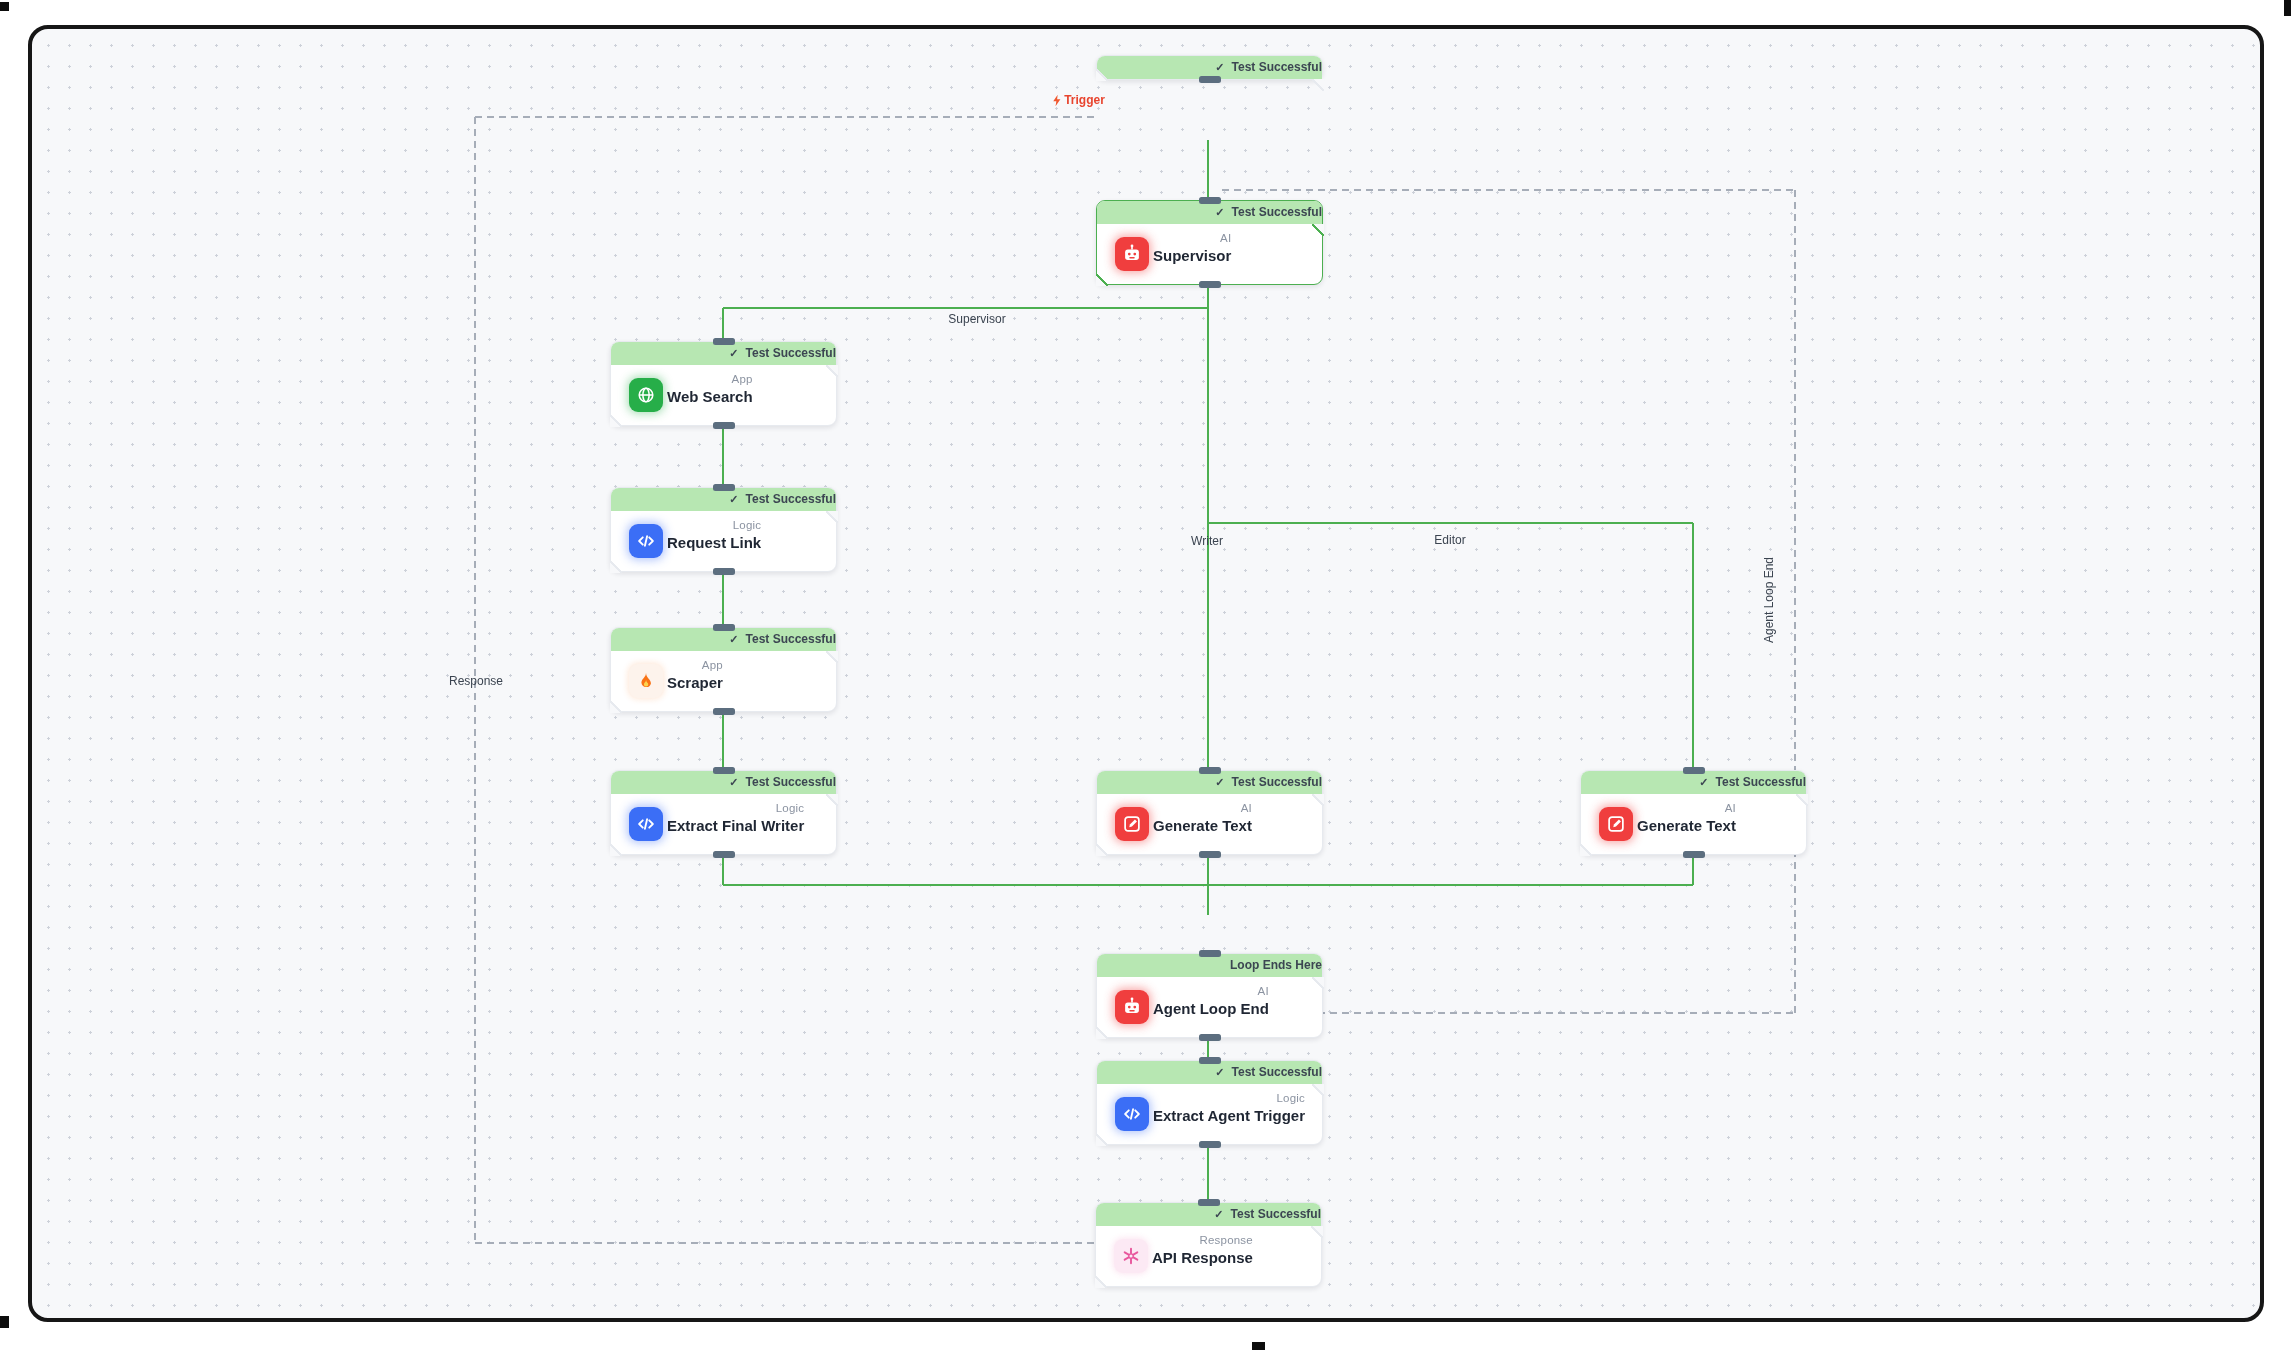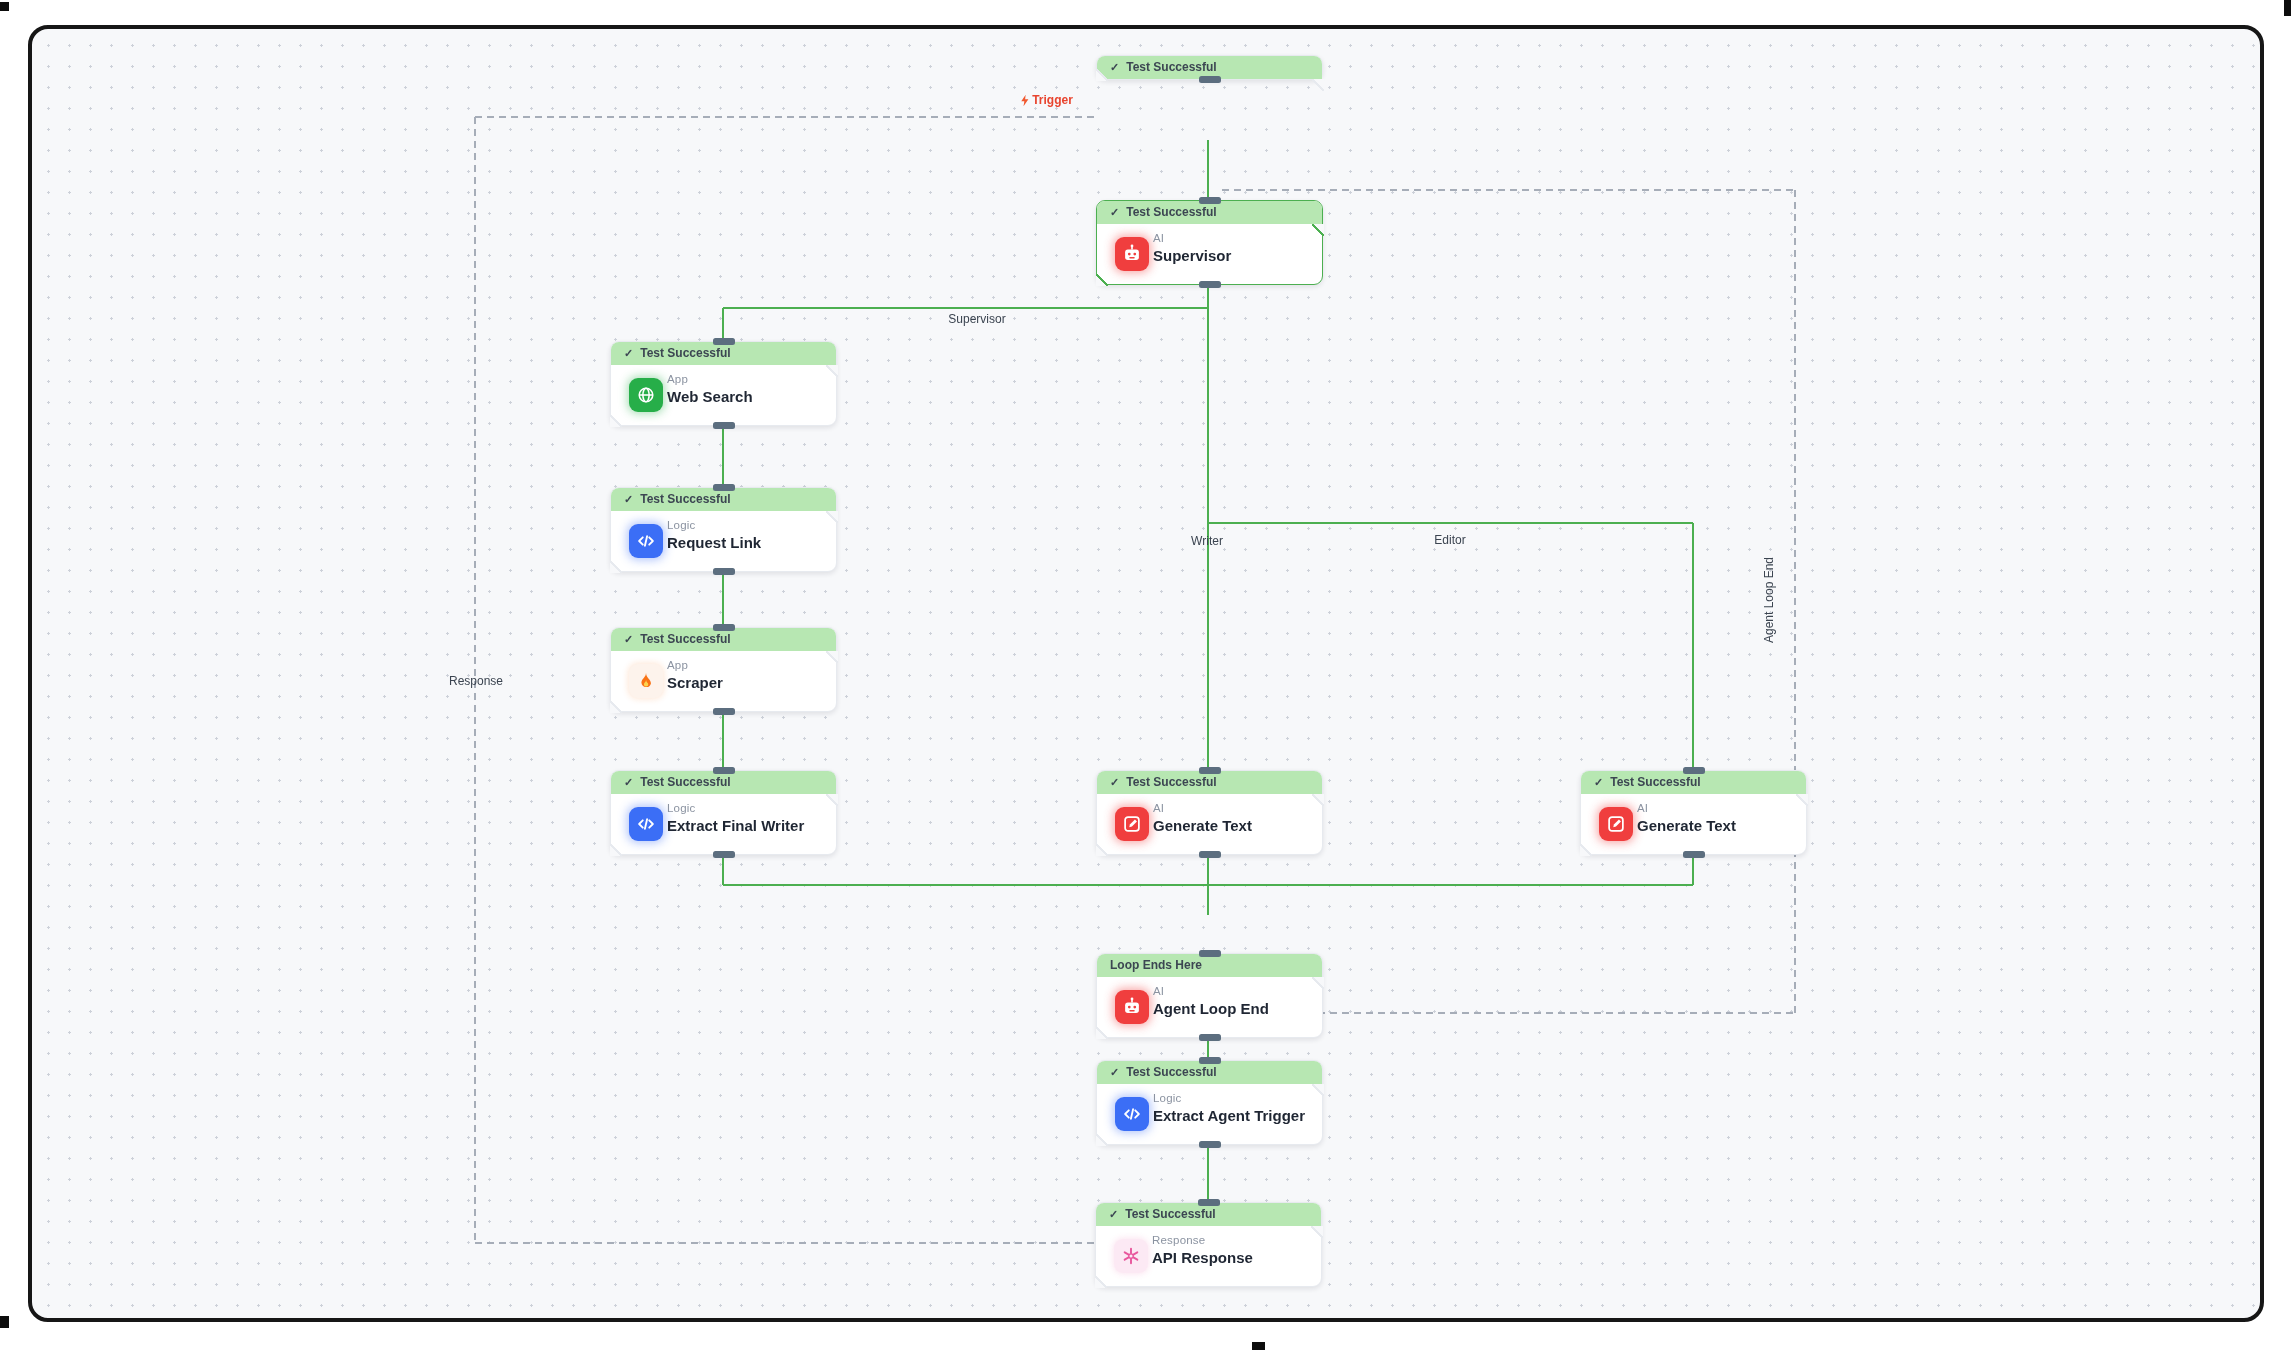--- a/index.html
+++ b/index.html
@@ -13,21 +13,21 @@
   .layer{position:absolute;left:0;top:0;width:2291px;height:1350px;}
   
   .mark{position:absolute;background:#0d0d0d;}
   
   .seg{position:absolute;}
   .seg.solid{background:#4caf50;}
   .seg.dash-h{background:repeating-linear-gradient(90deg,#a6adb8 0 7px,rgba(0,0,0,0) 7px 12px);}
   .seg.dash-v{background:repeating-linear-gradient(180deg,#a6adb8 0 7px,rgba(0,0,0,0) 7px 12px);}
   
   .node{position:absolute;--nb:#e7eaef;--cv:#f7f8fa;background:#ffffff;border:1px solid var(--nb);
-        border-radius:9px;box-shadow:0 2px 5px rgba(15,23,42,.10);}
+        border-radius:9px;box-shadow:0 2px 5px rgba(15,23,42,.10);text-align:right;}
   .node.selected{--nb:#4caf50;border:1.5px solid #4caf50;}
   .node-header{height:23px;line-height:23px;background:#b7e7b2;border-radius:8px 8px 0 0;
                padding-left:13px;font-size:12px;font-weight:bold;color:#3c4652;white-space:nowrap;}
   .node-header .chk{margin-right:7px;font-size:11px;color:#3c4652;}
   .node-body{position:relative;height:60px;}
   .nicon{position:absolute;left:18px;top:13px;width:34px;height:34px;border-radius:9px;
          display:flex;align-items:center;justify-content:center;}
   .nicon.red{background:#f03e3e;box-shadow:0 0 10px 2px rgba(240,62,62,.45);}
   .nicon.blue{background:#3b6ef6;box-shadow:0 0 10px 2px rgba(59,110,246,.40);}
   .nicon.green{background:#27ae49;box-shadow:0 0 9px 2px rgba(39,174,73,.38);}
@@ -71,21 +71,21 @@
       <div class="seg solid" style="left: 1207px; top: 1002px; width: 2px; height: 56px;"></div>
       <div class="seg solid" style="left: 1207px; top: 1145px; width: 2px; height: 55px;"></div>
       <div class="seg dash-h" style="left: 475px; top: 116px; width: 619px; height: 2px;"></div>
       <div class="seg dash-v" style="left: 474px; top: 117px; width: 2px; height: 1126px;"></div>
       <div class="seg dash-h" style="left: 475px; top: 1242px; width: 619px; height: 2px;"></div>
       <div class="seg dash-h" style="left: 1222px; top: 189px; width: 573px; height: 2px;"></div>
       <div class="seg dash-v" style="left: 1794px; top: 190px; width: 2px; height: 823px;"></div>
       <div class="seg dash-h" style="left: 1222px; top: 1012px; width: 573px; height: 2px;"></div>
     </div>
   <div class="layer" id="labels">
-      <div class="elabel red" style="left: 1046px; top: 100px; text-align: center;">
+      <div class="elabel red" style="left: 1078px; top: 100px; text-align: center;">
         <svg width="11" height="13" viewBox="0 0 12 16">
           <path d="M7.2 1 L1.8 9 H5.6 L4.6 15 L10.6 6.4 H6.6 Z" fill="#f0582f"></path>
         </svg>
         <span>Trigger</span>
       </div>
       <div class="elabel" style="left: 977px; top: 319px;">
         <span>Supervisor</span>
       </div>
       <div class="elabel" style="left: 1207px; top: 541px;">
         <span>Writer</span>

